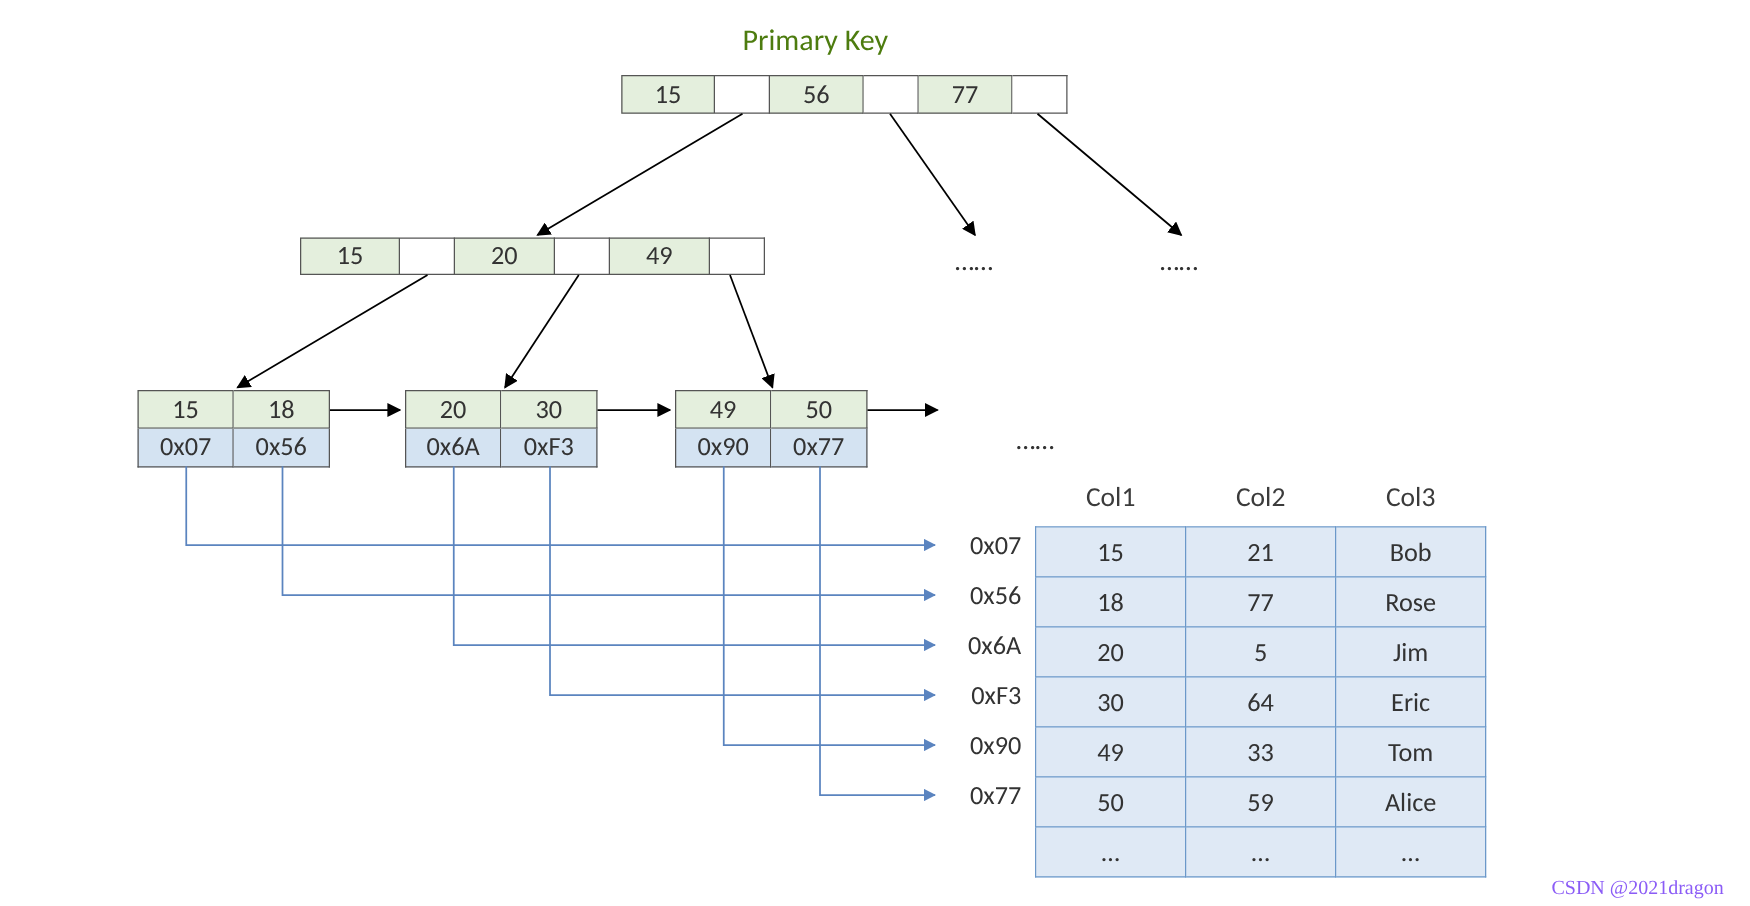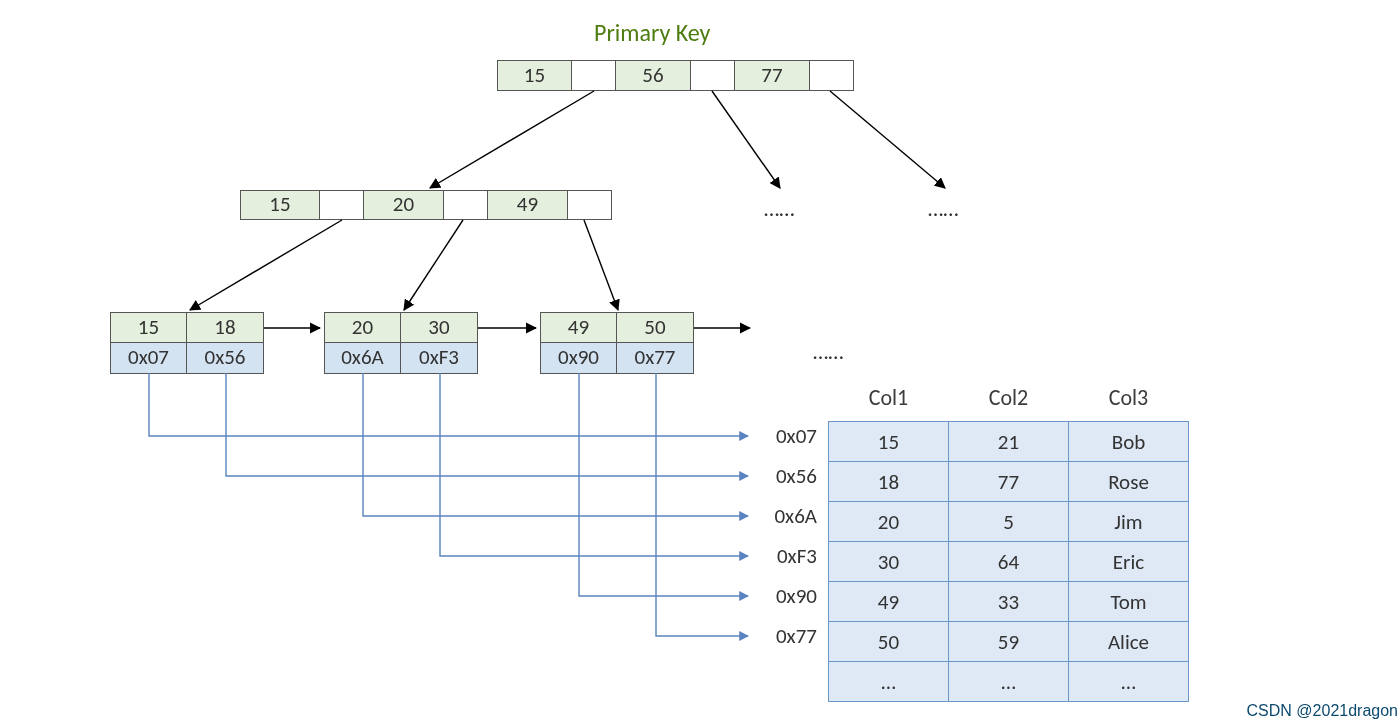--- a/index.html
+++ b/index.html
@@ -22,21 +22,21 @@
   .leaf { position: absolute; }
   .leaf-row { display: flex; }
   .leaf .cell { border: 1.3px solid #555; width: 77px; height: 31px; text-align: center; line-height: 28px; }
   .leaf .k { background: #e4efdd; }
   .leaf .p { background: #d4e3f2; border-top: none; }
   .leaf .cell + .cell { border-left: none; }
   .dtable { position: absolute; border-collapse: collapse; }
   .dtable th { font-weight: normal; padding: 4px 0 10px; font-size: 22px; color: #3b3b3b; }
   .dtable td { border: 1.5px solid #6b98c9; background: #dfe9f5; text-align: center; width: 120px; height: 40px; font-size: 21px; color: #333; }
   .addr { position: absolute; font-size: 21px; color: #333; text-align: right; width: 80px; }
-  .watermark { position: absolute; bottom: 5px; right: 2px; color: #0c4a6e; font-size: 16px; font-family: Liberation Sans, sans-serif; }
+  .watermark { position: absolute; bottom: 5px; right: 21px; color: #8b5cf6; font-size: 16px; font-family: Liberation Serif, serif; }
   svg { position: absolute; left: 0; top: 0; pointer-events: none; }
   .arrow { stroke: #000; stroke-width: 1.4; fill: none; }
   .bline { stroke: #5b84bf; stroke-width: 1.4; fill: none; }
   marker path { fill: #000; }
   marker.blue path { fill: #5b84bf; }
 </style>
 </head>
 <body>
 
 <div class="title" style="left:594px; top:18px;">Primary Key</div>

